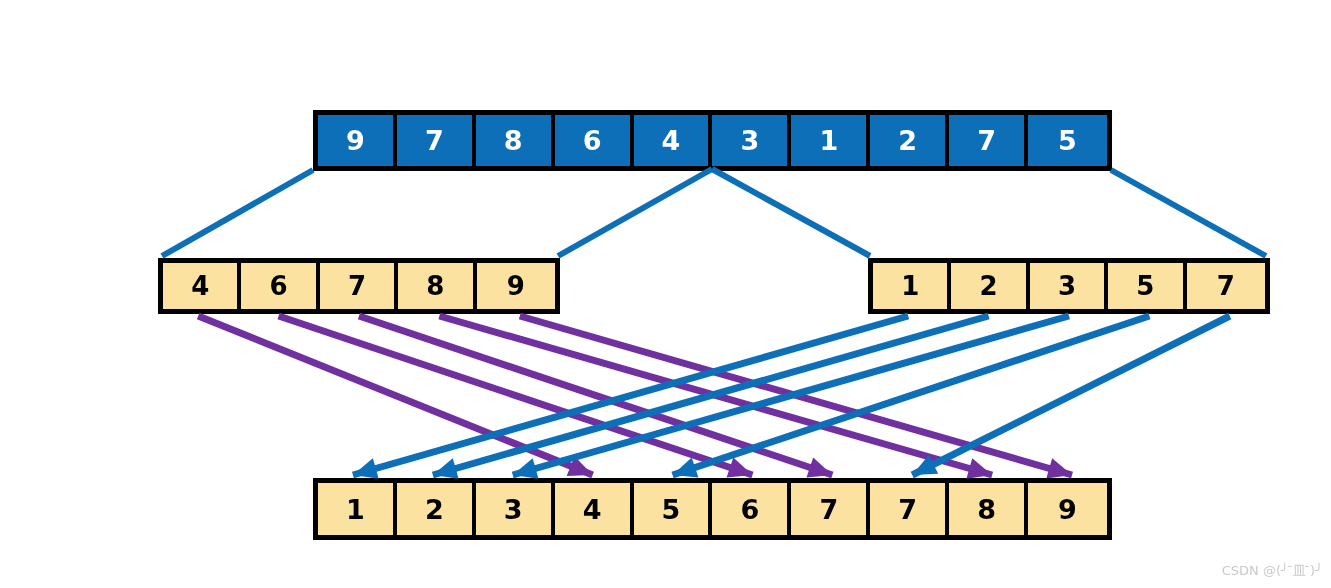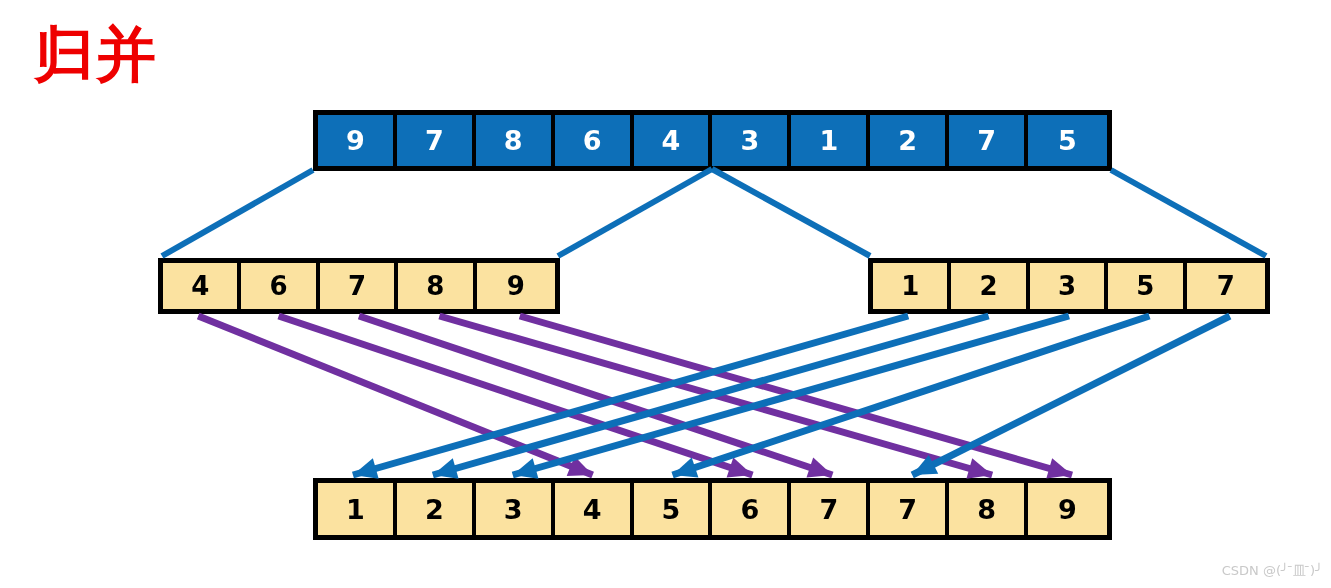--- a/index.html
+++ b/index.html
@@ -104,21 +104,20 @@
     color: #c9c9c9;
     white-space: nowrap;
     font-family: "DejaVu Sans", "Liberation Sans", sans-serif;
   }
 </style>
 </head>
 <body>
 
 <div id="canvas">
 
-  <div id="title">归并</div>
 
   <div class="array array-top">
       <div class="cell">9</div>
       <div class="cell">7</div>
       <div class="cell">8</div>
       <div class="cell">6</div>
       <div class="cell">4</div>
       <div class="cell">3</div>
       <div class="cell">1</div>
       <div class="cell">2</div>

